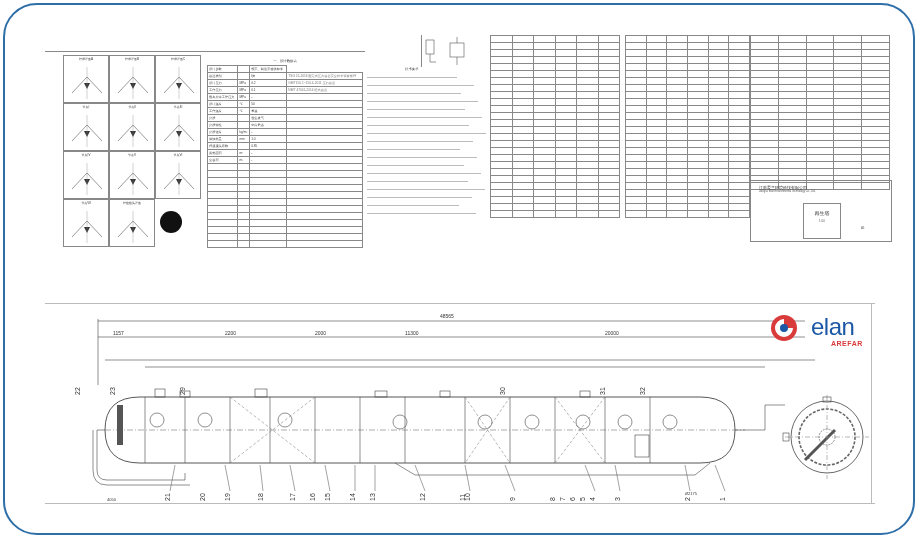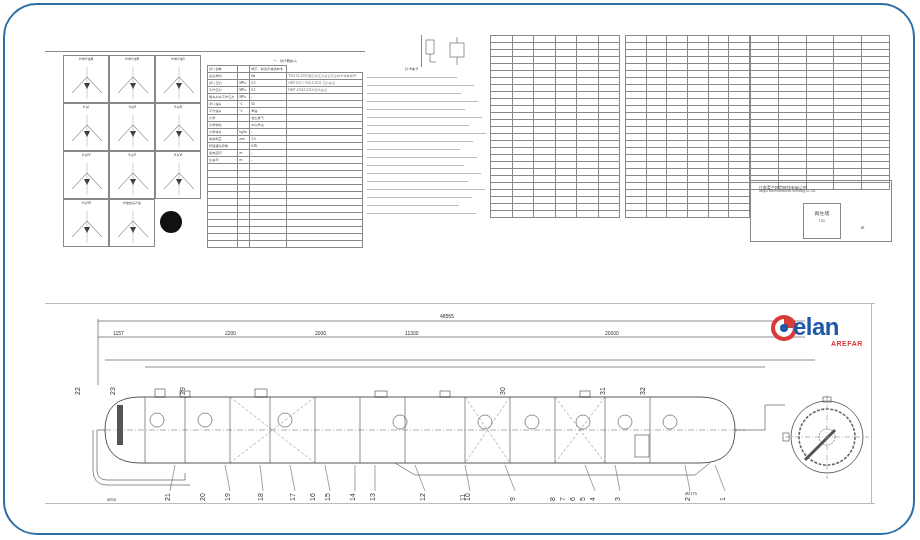--- a/index.html
+++ b/index.html
@@ -5,21 +5,21 @@
   html,body{margin:0;padding:0;background:#fff;}
   body{width:920px;height:540px;position:relative;overflow:hidden;font-family:"Liberation Sans",sans-serif;}
   .frame{position:absolute;left:3px;top:3px;width:912px;height:532px;border:2px solid #2f6fa8;border-radius:34px;box-sizing:border-box;overflow:hidden;background:#fff;}
   .sheet{position:absolute;background:#fff;}
   .tbl{border-collapse:collapse;font-size:3.2px;color:#444;}
   .tbl td{border:0.5px solid #888;padding:0 1px;height:6px;white-space:nowrap;overflow:hidden;}
   .faint{color:#777;}
   .hline{position:absolute;height:1px;background:#aaa;}
   .vline{position:absolute;width:1px;background:#aaa;}
   .logo{position:absolute;left:764px;top:308px;width:120px;height:40px;}
-  .logo .word{position:absolute;left:24px;top:0;font-size:24px;font-weight:bold;color:#1b58a6;letter-spacing:-0.5px;}
+  .logo .word{position:absolute;left:42px;top:0;font-size:24px;font-weight:normal;color:#1b58a6;letter-spacing:-0.5px;}
   .logo .sub{position:absolute;left:62px;top:27px;font-size:7px;font-weight:bold;color:#d93a3a;letter-spacing:0.5px;}
   .txt{font-size:3.2px;color:#666;line-height:5.5px;}
   .weld-cell{border:0.5px solid #888;position:absolute;box-sizing:border-box;}
   .weld-cell .cap{position:absolute;left:0;right:0;top:1px;text-align:center;font-size:3px;color:#333;}
 </style>
 </head>
 <body>
 
 <div class="frame">
 

